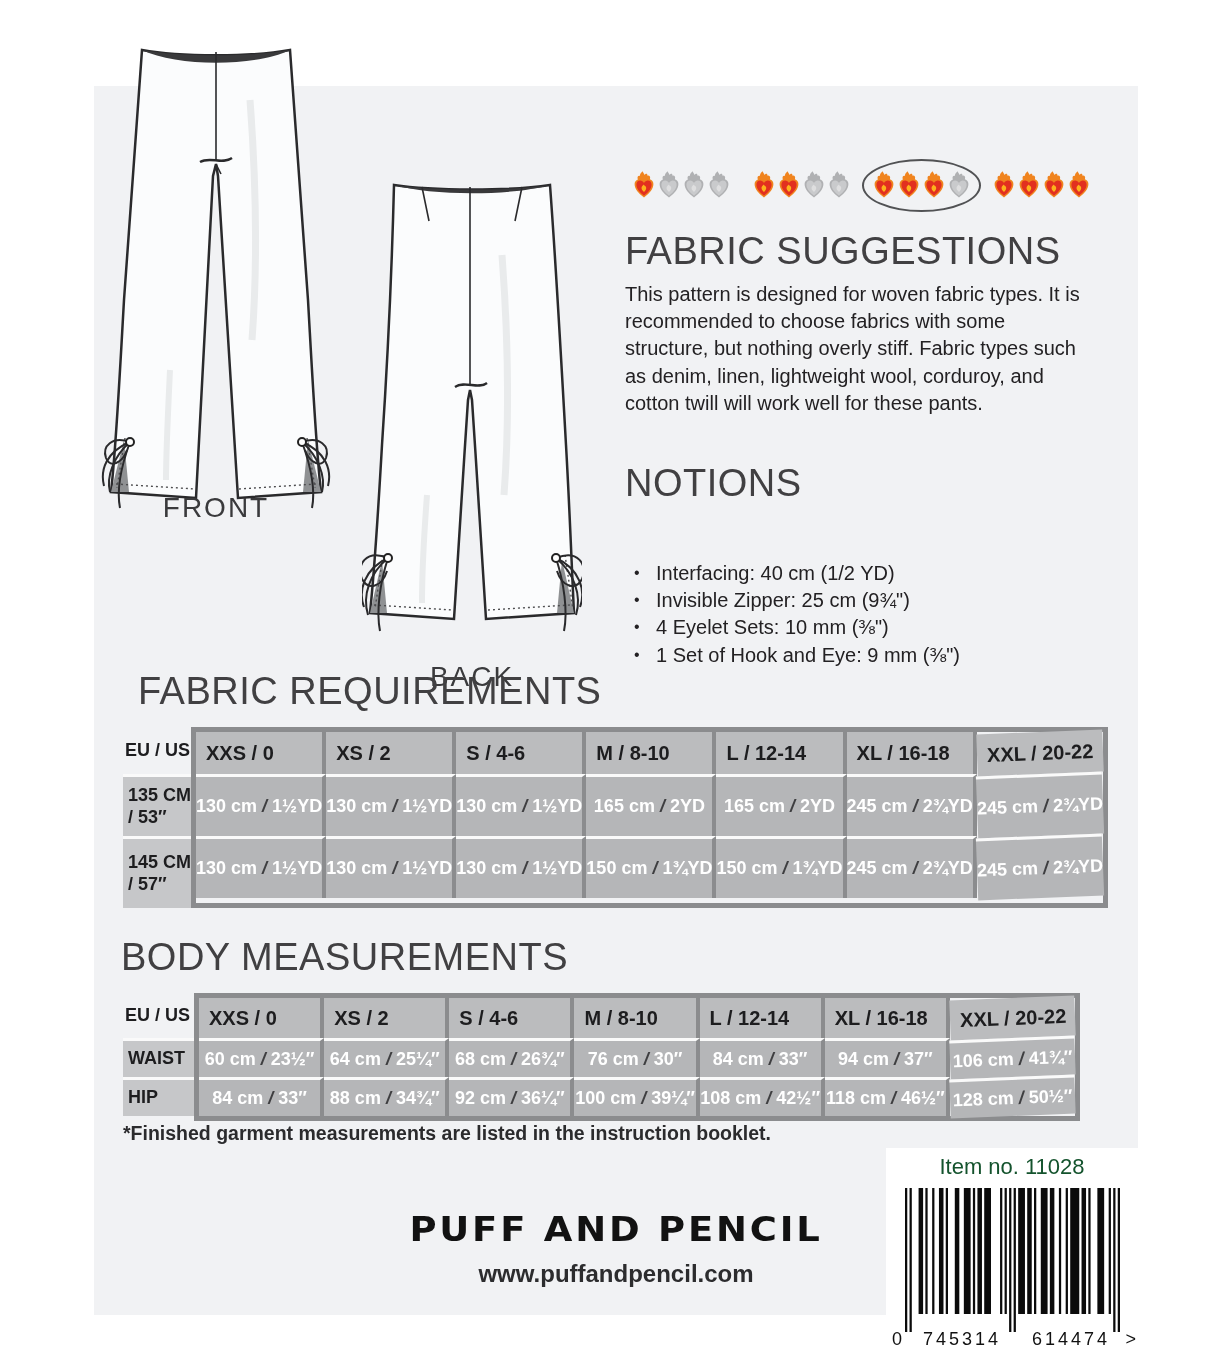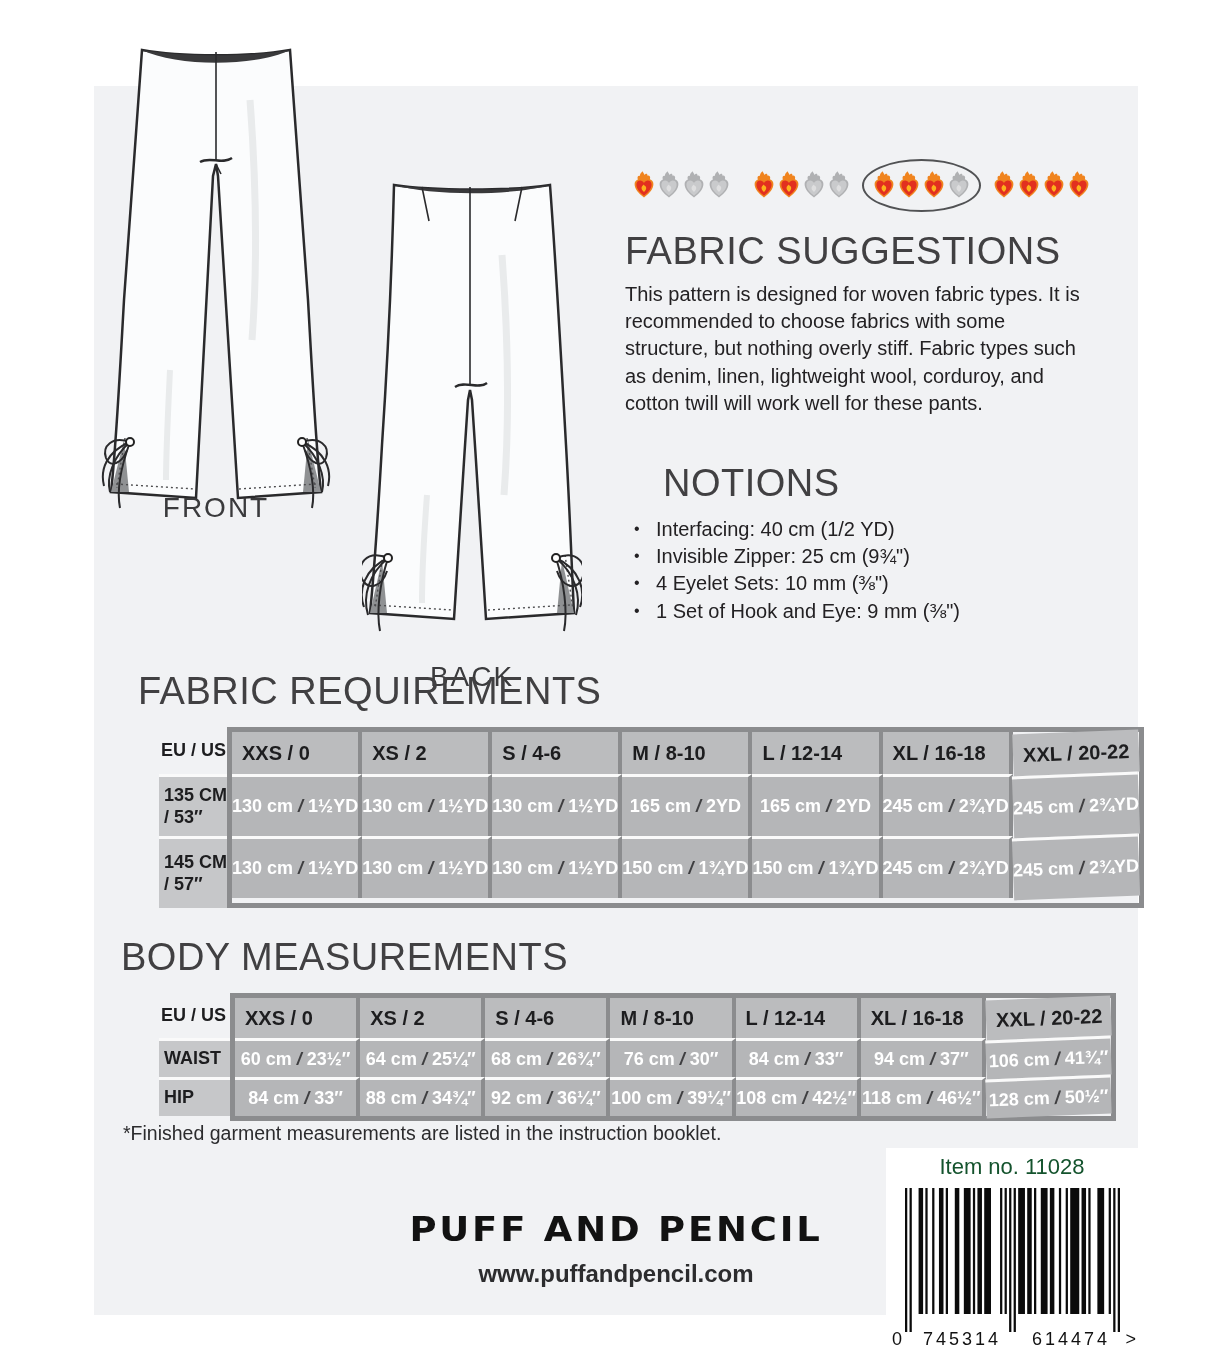--- a/index.html
+++ b/index.html
@@ -19,42 +19,42 @@
 
   
   .flames { position:absolute; left:632px; top:170px; display:flex; gap:21px; align-items:center; }
   .fgroup { position:relative; display:flex; gap:1px; }
   .flame { width:24px; height:29px; display:block; }
   .fcircle { position:absolute; left:-10px; right:-10px; top:-11px; bottom:-13px;
              border:2.5px solid #515254; border-radius:50%; }
 
   
   .bodytext { position:absolute; font-size:20px; line-height:1.36; color:#232123; }
-  .notions-list { position:absolute; list-style:none; font-size:20px; line-height:1.36; color:#232123; }
+  .notions-list { position:absolute; list-style:none; font-size:20px; line-height:1.36; color:#232123;margin-top:44px; }
   .notions-list li { padding-left:26px; position:relative; }
   .notions-list li::before { content:"•"; position:absolute; left:4px; font-size:16px; top:2px; }
 
   
-  .sizetable { position:absolute; display:flex; width:957px;margin-left:36px; }
+  .sizetable { position:absolute; display:flex; width:957px; }
   .lblcol { width:71px; display:flex; flex-direction:column; }
   .corner { display:flex; align-items:center; font-weight:bold; font-size:18px; color:#1d1d1f; padding-left:2px; white-space:nowrap; }
   .lbl { background:#c6c7c9; display:flex; flex-direction:column; justify-content:center;
          padding-left:5px; font-weight:bold; font-size:18px; color:#1d1d1f; border-top:3px solid #fafafa; }
   .lbl-line { line-height:1.18; white-space:nowrap; }
   .datagrid { flex:1; border:5px solid #8b8c8e; display:grid; grid-template-columns:repeat(7,1fr); }
   .hcell { background:#bbbcbe; font-weight:bold; font-size:20px; color:#1d1d1f;
            display:flex; align-items:center; padding-left:10px; border-right:4px solid #8b8c8e; white-space:nowrap; }
   .dcell { background:#b5b6b8; border-right:4px solid #8b8c8e; border-top:3px solid #fafafa;
            display:flex; align-items:center; justify-content:center; gap:5px;
            font-weight:bold; font-size:18px; color:#fff; white-space:nowrap; }
   .hcell.c7, .dcell.c7 { border-right:none; }
   .tilt { transform:rotate(-2.2deg); }
   .sl { color:#3e3e40; font-style:italic; }
 
-  .footnote { position:absolute; font-size:19.5px; color:#2b2b2d; }
+  .footnote { position:absolute; font-size:19.5px; color:#2b2b2d;font-weight:bold; }
 
   
   .brand { position:absolute; left:94px; top:1210px; width:1044px; text-align:center;
            font-family:"DejaVu Sans","Liberation Sans",sans-serif; font-weight:700; font-size:33px;
            letter-spacing:2.5px; color:#121212; transform:scaleX(1.12); }
   .website { position:absolute; left:94px; top:1260px; width:1044px; text-align:center;
              font-weight:bold; font-size:24px; color:#2c2c2e; }
 
   .barcode-box { position:absolute; left:886px; top:1148px; width:252px; height:208px; background:#fff; }
   .itemno { position:absolute; top:6px; left:0; width:100%; text-align:center; font-size:22px; color:#14532d; }
@@ -213,21 +213,21 @@
     <path fill="#f0841f" d="M12 27C6.2 22.6 2.6 18.6 2.6 13.6C2.6 11.2 3.9 9.5 5.9 8.9C4.9 6.7 5.9 4.9 8 5.3C7.8 3.1 9.3 1.9 10.6 0.7C11.1 2.3 12.3 3 12.5 4.6C13.6 2.9 15.6 2.5 15.4 5.2C17.5 4.7 18.8 6.5 17.9 8.8C20 9.4 21.4 11.2 21.4 13.6C21.4 18.6 17.8 22.6 12 27Z"></path>
     <path fill="#e2301f" d="M12 25.2C7.2 21.5 4.4 18.2 4.4 14.1C4.4 11.6 6 10 8.2 10C9.8 10 11.2 11 12 12.5C12.8 11 14.2 10 15.8 10C18 10 19.6 11.6 19.6 14.1C19.6 18.2 16.8 21.5 12 25.2Z"></path>
     <path fill="#fcb31c" d="M12 21.5C10.2 19.9 9.2 18.3 9.6 16.7C9.9 15.4 11.1 15.1 11.5 13.9C12.3 15.1 13.5 15.2 14 16.4C14.7 18.1 13.7 19.9 12 21.5Z"></path>
   </svg>
       </div>
     </div>
 
   <h2 class="h2" style="left:625px; top:230px;">FABRIC SUGGESTIONS</h2>
   <p class="bodytext" style="left:625px; top:281px; width:462px;">This pattern is designed for woven fabric types. It is recommended to choose fabrics with some structure, but nothing overly stiff. Fabric types such as denim, linen, lightweight wool, corduroy, and cotton twill will work well for these pants.</p>
 
-  <h2 class="h2" style="left:625px; top:462px;margin-left:38px;">NOTIONS</h2>
+  <h2 class="h2" style="left:625px; top:462px;">NOTIONS</h2>
   <ul class="notions-list" style="left:630px; top:516px; width:480px;">
     <li>Interfacing: 40 cm (1/2 YD)</li>
     <li>Invisible Zipper: 25 cm (9¾")</li>
     <li>4 Eyelet Sets: 10 mm (⅜")</li>
     <li>1 Set of Hook and Eye: 9 mm (⅜")</li>
   </ul>
 
   <h2 class="h2" style="left:138px; top:670px;">FABRIC REQUIREMENTS</h2>
   <div class="sizetable" style="left:123px; top:727px;">
       <div class="lblcol">

